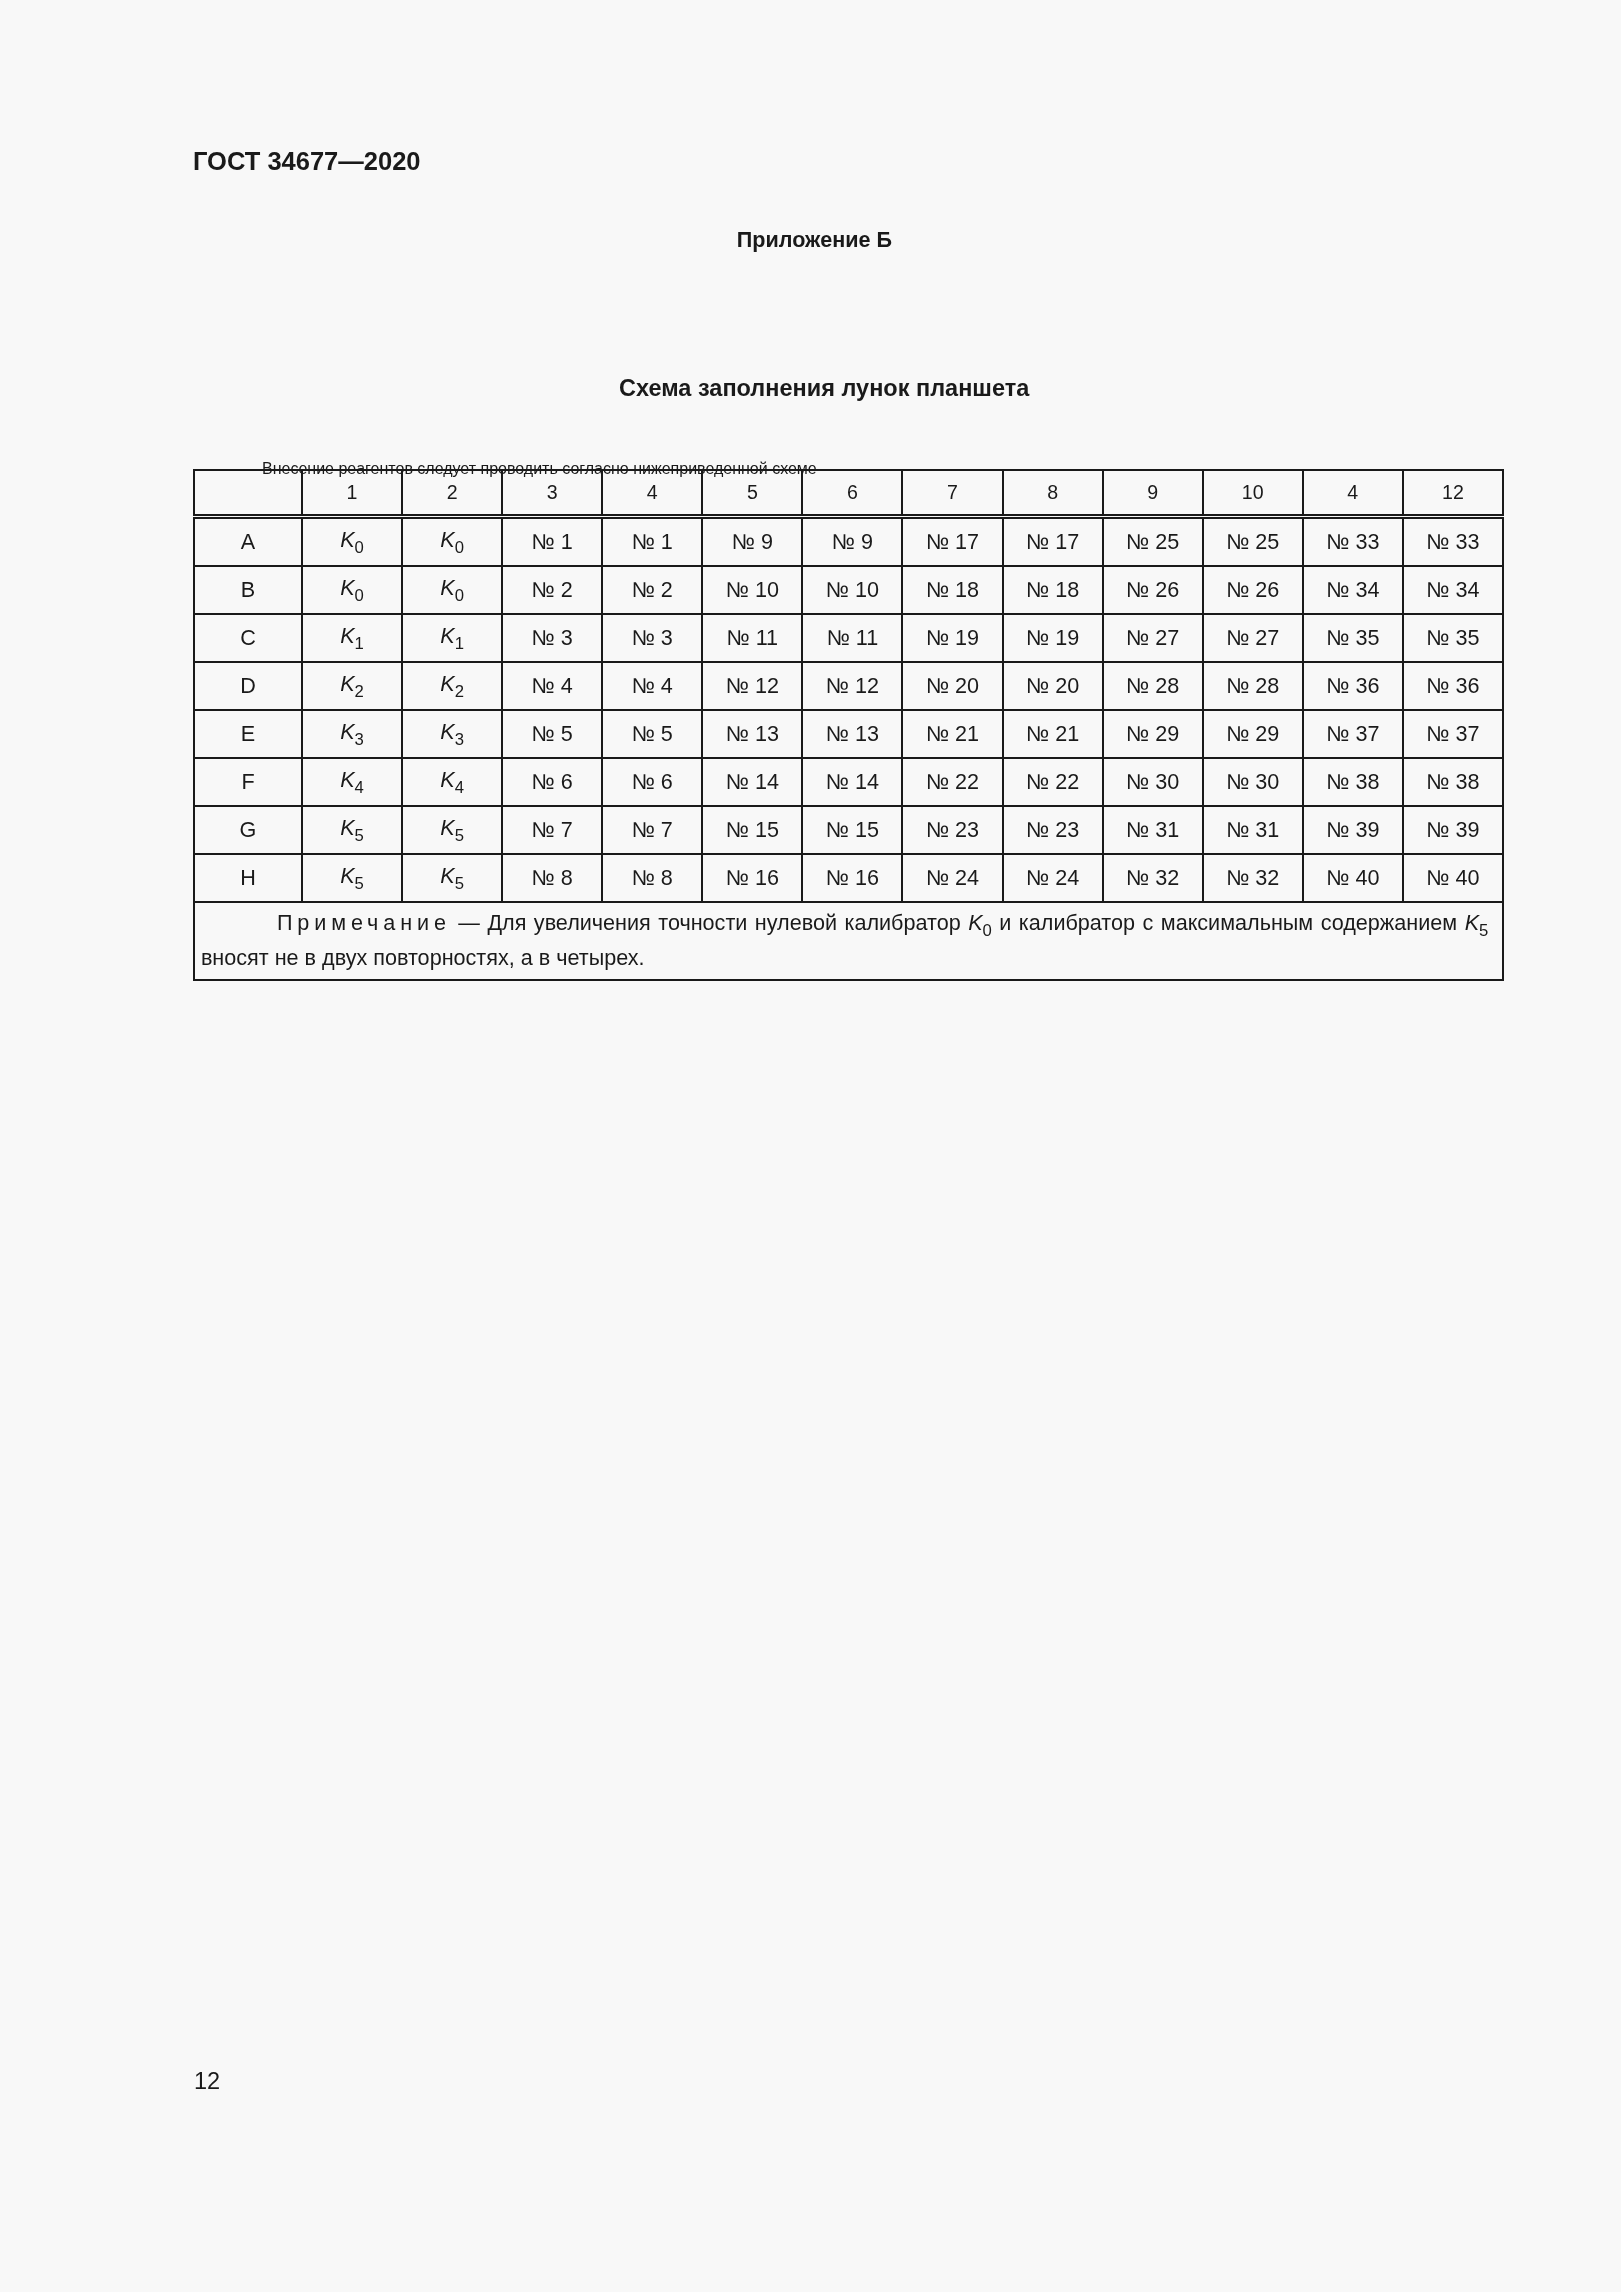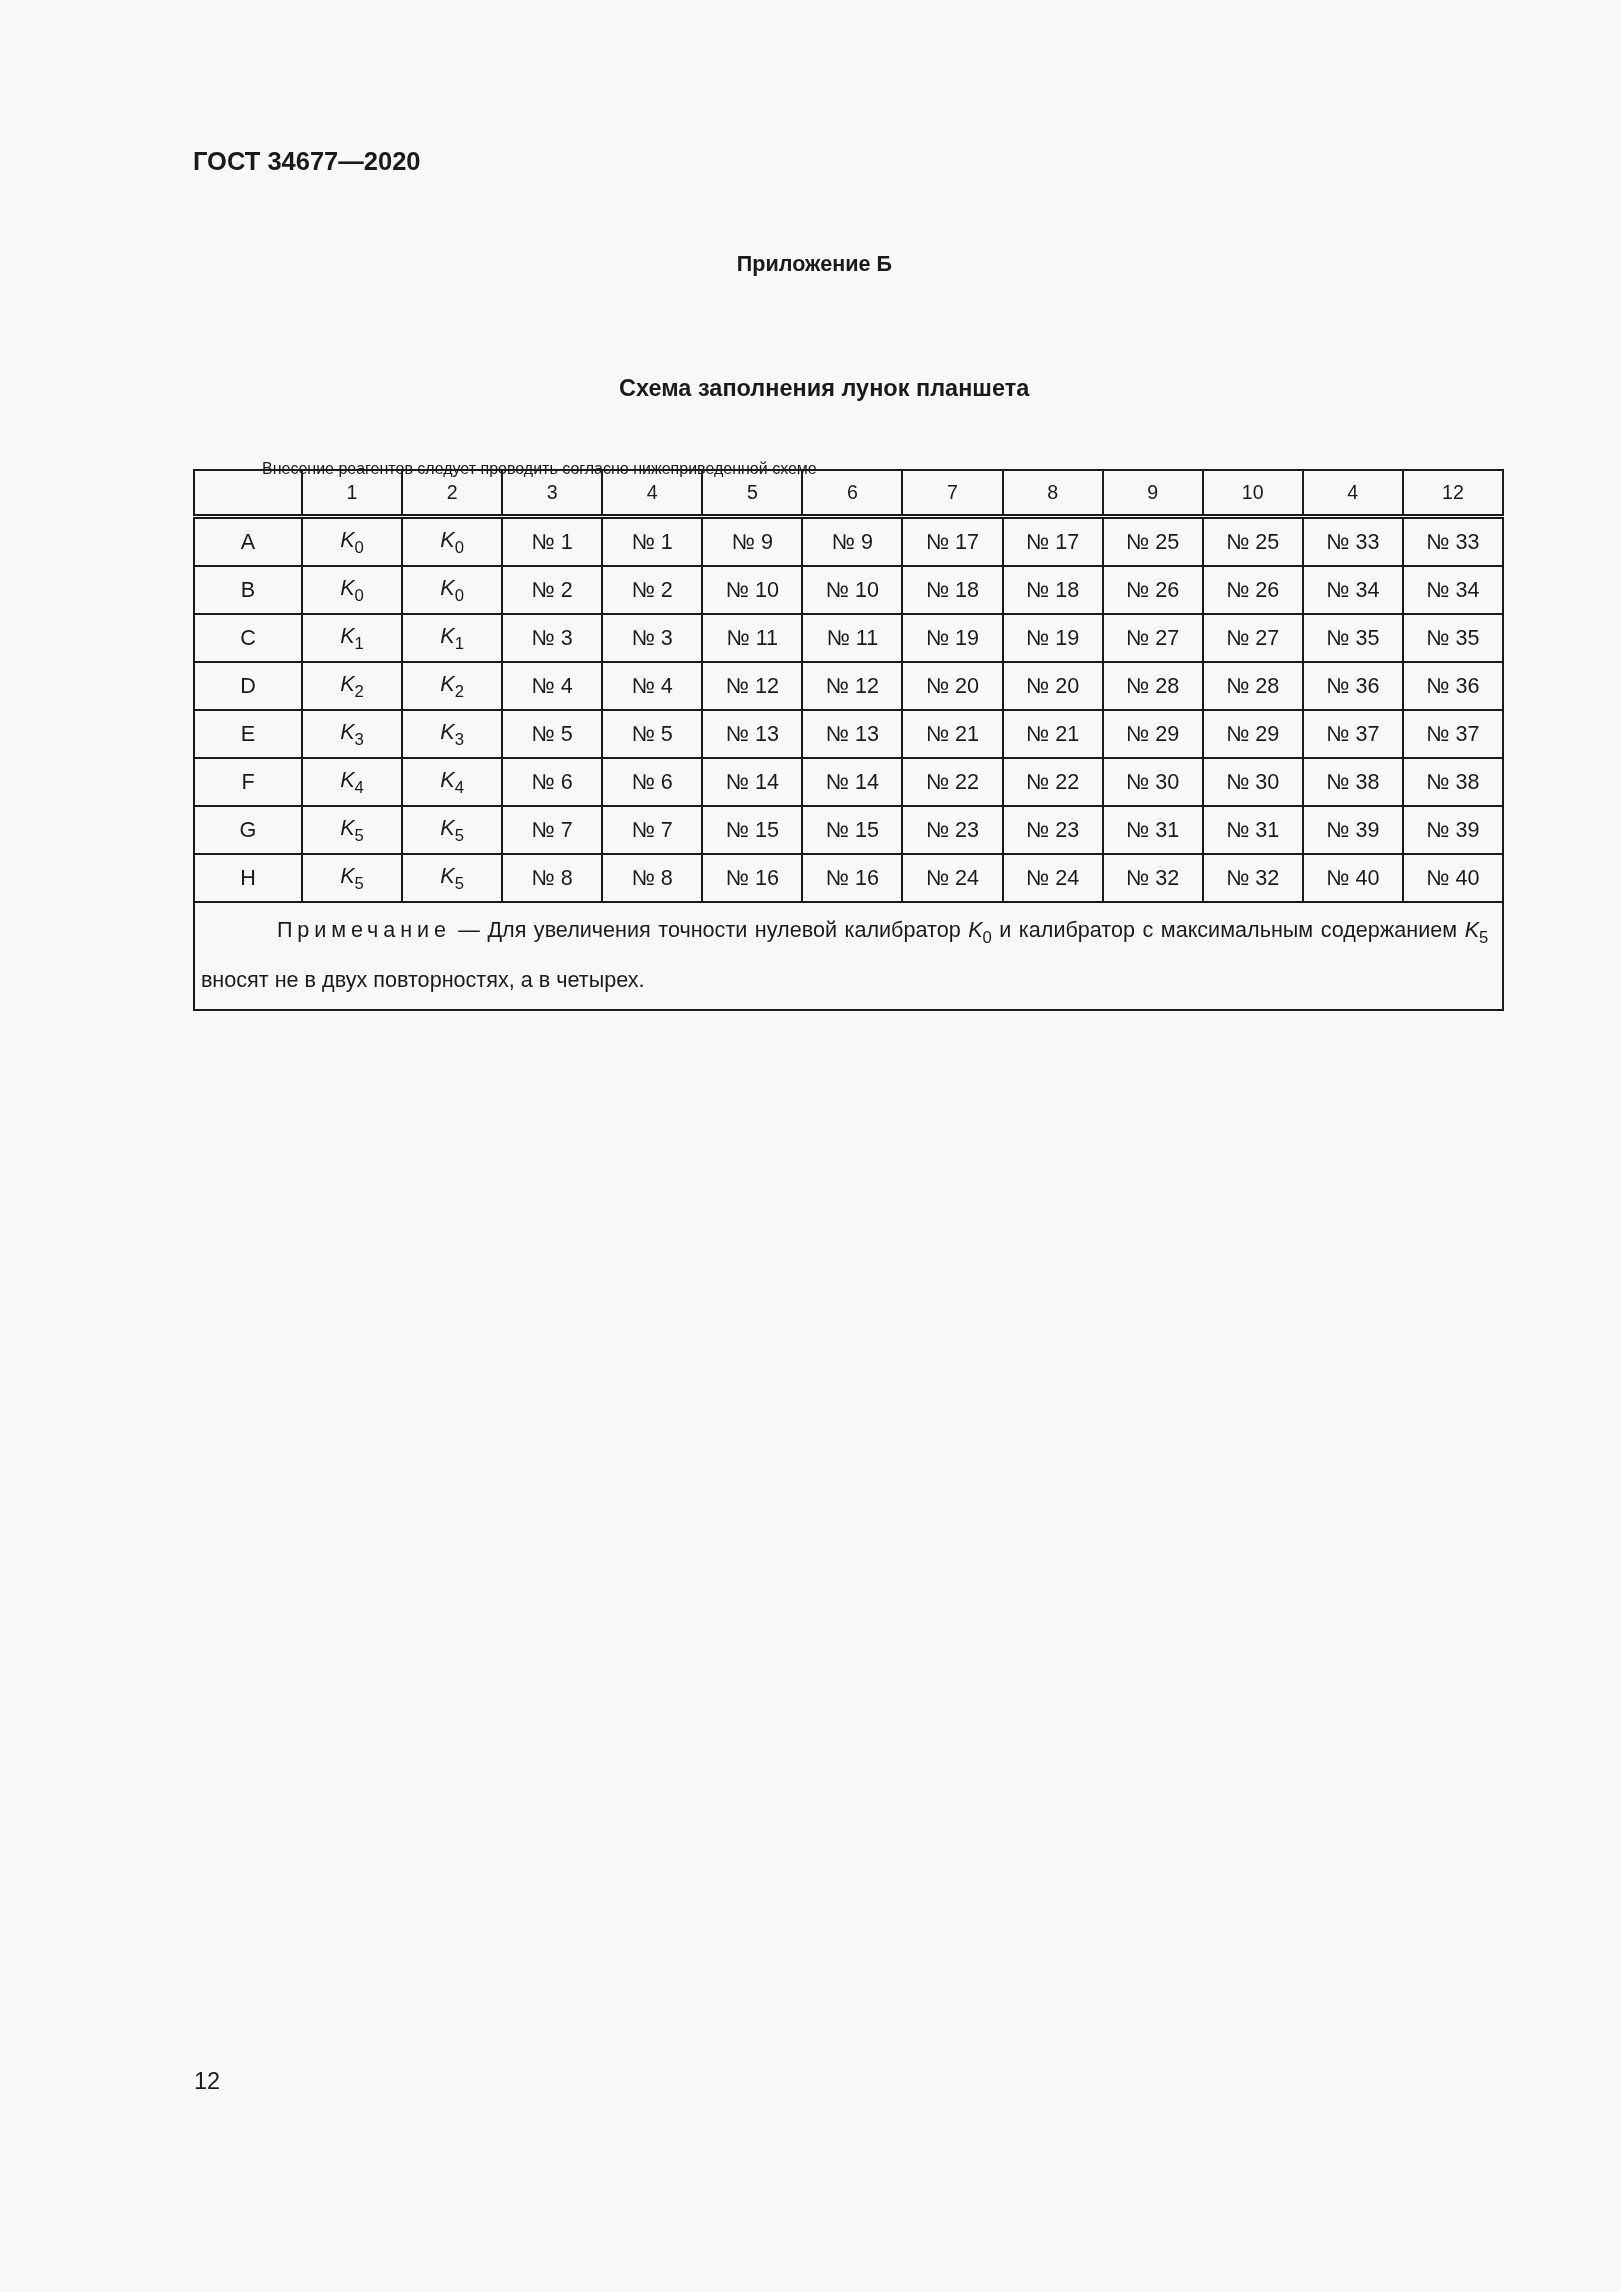--- a/index.html
+++ b/index.html
@@ -10,21 +10,21 @@
     font-family: "Liberation Sans", sans-serif;
     color: #1a1a1a;
     overflow: hidden;
   }
   .doc-code {
     position: absolute; left: 193px; top: 147px;
     font-size: 25.5px; font-weight: bold; letter-spacing: 0px;
   }
   .appendix {
     position: absolute; left: 0; width: 1621px; top: 225px;
-    text-align: center; font-size: 21.6px; font-weight: bold; line-height: 30px; margin-top: 24px;
+    text-align: center; font-size: 21.6px; font-weight: bold; line-height: 30px;
   }
   .appendix div { padding-left: 7.8px; }
   .scheme-title {
     position: absolute; left: 0; width: 1621px; top: 375px;
     text-align: center; font-size: 23.5px; font-weight: bold; padding-left: 13.7px;
   }
   .intro {
     position: absolute; left: 262px; top: 460px;
     font-size: 16px;
   }
@@ -45,21 +45,21 @@
   }
   table.plate thead th {
     height: 43px; font-size: 19.6px;
     border-bottom: 5.9px double #1a1a1a;
   }
   table.plate col.c0 { width: 108px; }
   .k { font-style: italic; }
   .k sub { font-style: normal; font-size: 16.7px; vertical-align: -5.9px; }
   table.plate td.note {
     text-align: justify; padding: 5.9px 13.7px 7.8px 5.9px; height: auto;
-    line-height: 42px; font-size: 21.6px;
+    line-height: 27px; font-size: 21.6px;
   }
   .note-label { letter-spacing: 4.9px; padding-left: 76px; }
   .page-number {
     position: absolute; left: 194px; top: 2068px; font-size: 23.5px;
   }
 </style>
 </head>
 <body>
 
 <div class="doc-code">ГОСТ 34677—2020</div>

